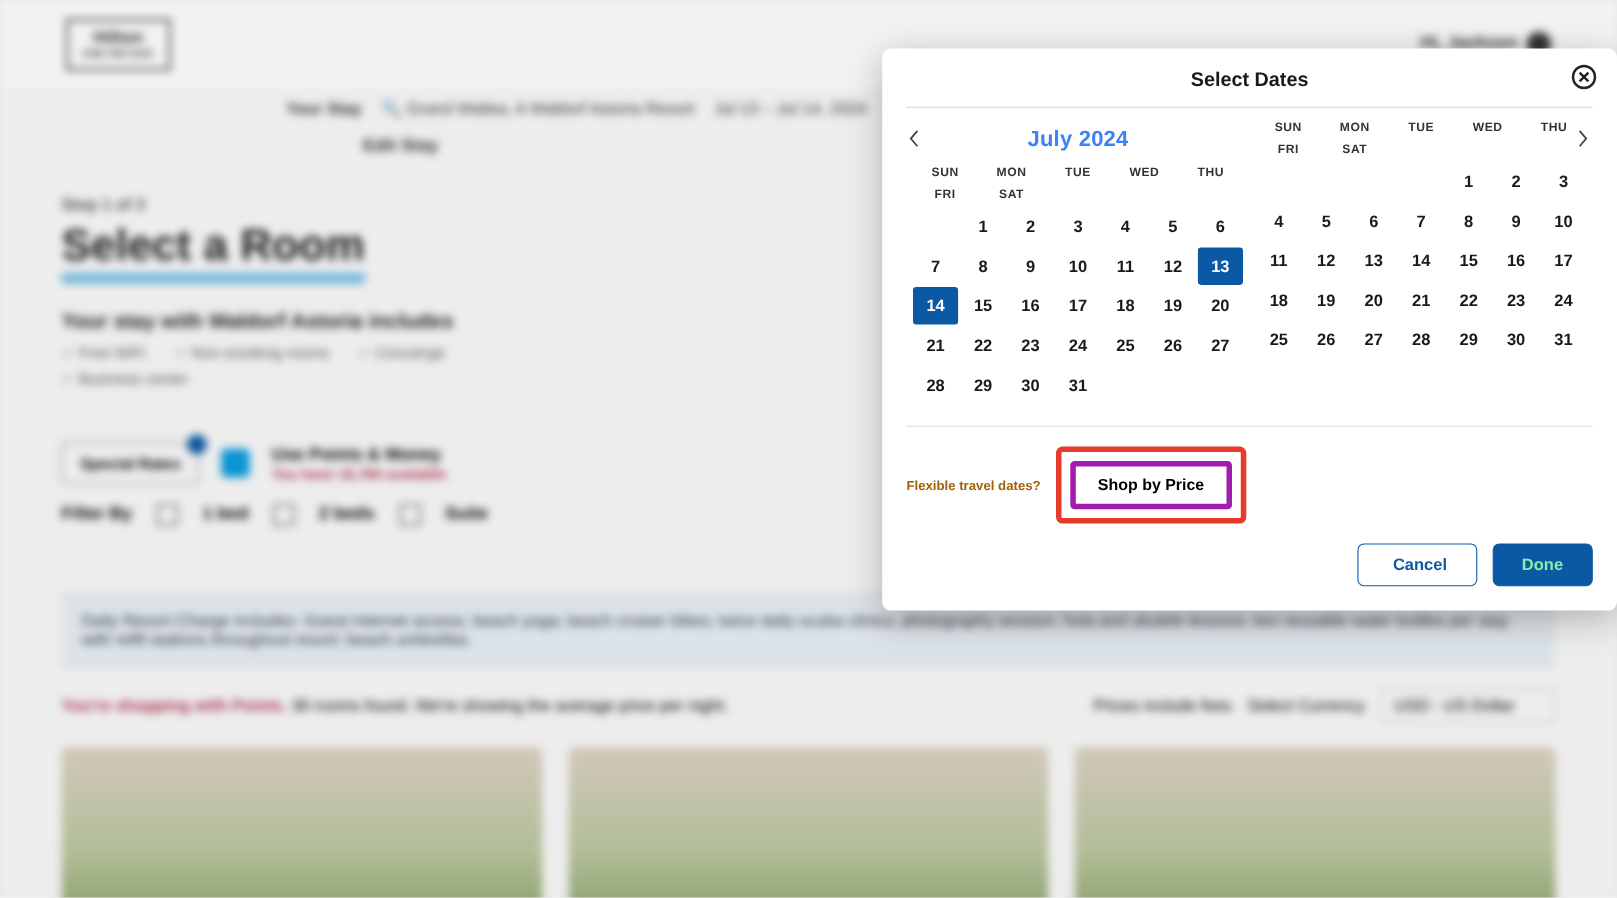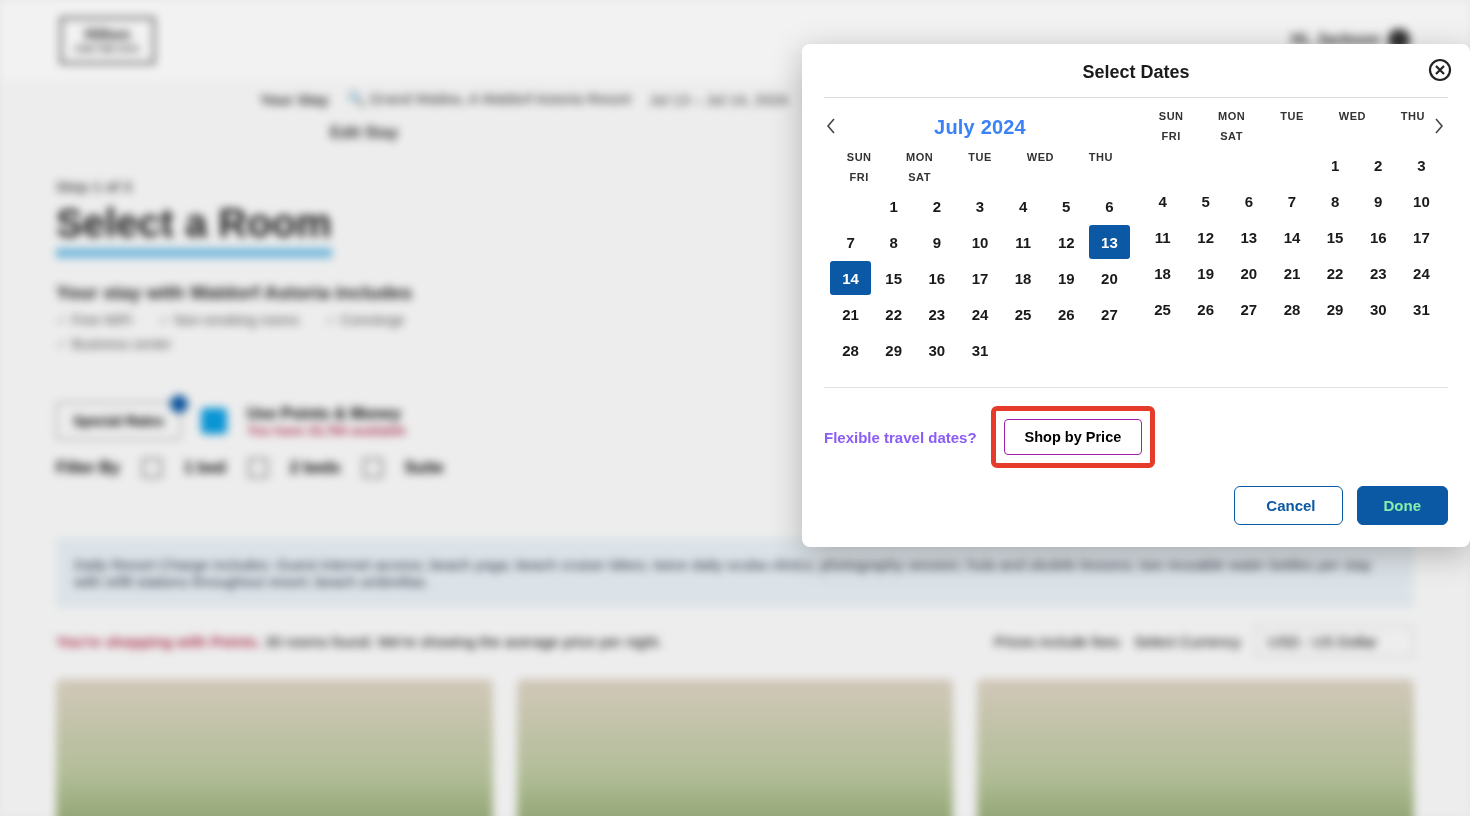--- a/index.html
+++ b/index.html
@@ -71,23 +71,23 @@
 .month-title { text-align: center; font-weight: 800; font-size: 20px; color: #3b82f6; margin: 6px 0 12px; letter-spacing: 0.2px; }
 .dow-row { display: grid; grid-template-columns: repeat(5, 1fr); gap: 2px; }
 .dow { text-align: center; font-size: 11px; font-weight: 800; color: #333; letter-spacing: 0.5px; padding-bottom: 6px; }
 
 .dates { display: grid; grid-template-columns: repeat(7, 1fr); gap: 2px; }
 .day { height: 34px; display: flex; align-items: center; justify-content: center; font-size: 15px; font-weight: 600; color: #1a1a1a; cursor: pointer; border-radius: 3px; }
 .day.blank { cursor: default; }
 .day.selected { background: #0b58a4; color: #fff; }
 
 .flex-row { display: flex; align-items: center; gap: 14px; margin-top: 10px; border-top: 1px solid #e0e0e0; padding-top: 18px; }
-.flex-label { font-weight: 800; font-size: 15px; color: #8b5cf6; }
+.flex-label { font-weight: 800; font-size: 12px; color: #a16207; }
 .shop-wrap { border: 5px solid #e63a2a; border-radius: 6px; padding: 8px; }
-.shop-btn { border: 1px solid #a21caf; background: #fff; font-weight: 700; font-size: 14.5px; padding: 9px 20px; border-radius: 4px; cursor: pointer; }
+.shop-btn { border: 5px solid #a21caf; background: #fff; font-weight: 700; font-size: 14.5px; padding: 9px 20px; border-radius: 4px; cursor: pointer; }
 
 .btn-row { display: flex; justify-content: flex-end; gap: 14px; margin-top: 18px; }
 .btn { padding: 10px 26px; border-radius: 6px; font-weight: 700; font-size: 15px; cursor: pointer; }
 .btn-cancel { background: #fff; border: 1px solid #0b58a4; color: #0b58a4; padding-left: 31px; }
 .btn-done { background: #0b58a4; border: 1px solid #0b58a4; color: #86efac; }
 </style>
 </head>
 <body>
 
 <div class="bg-page">

